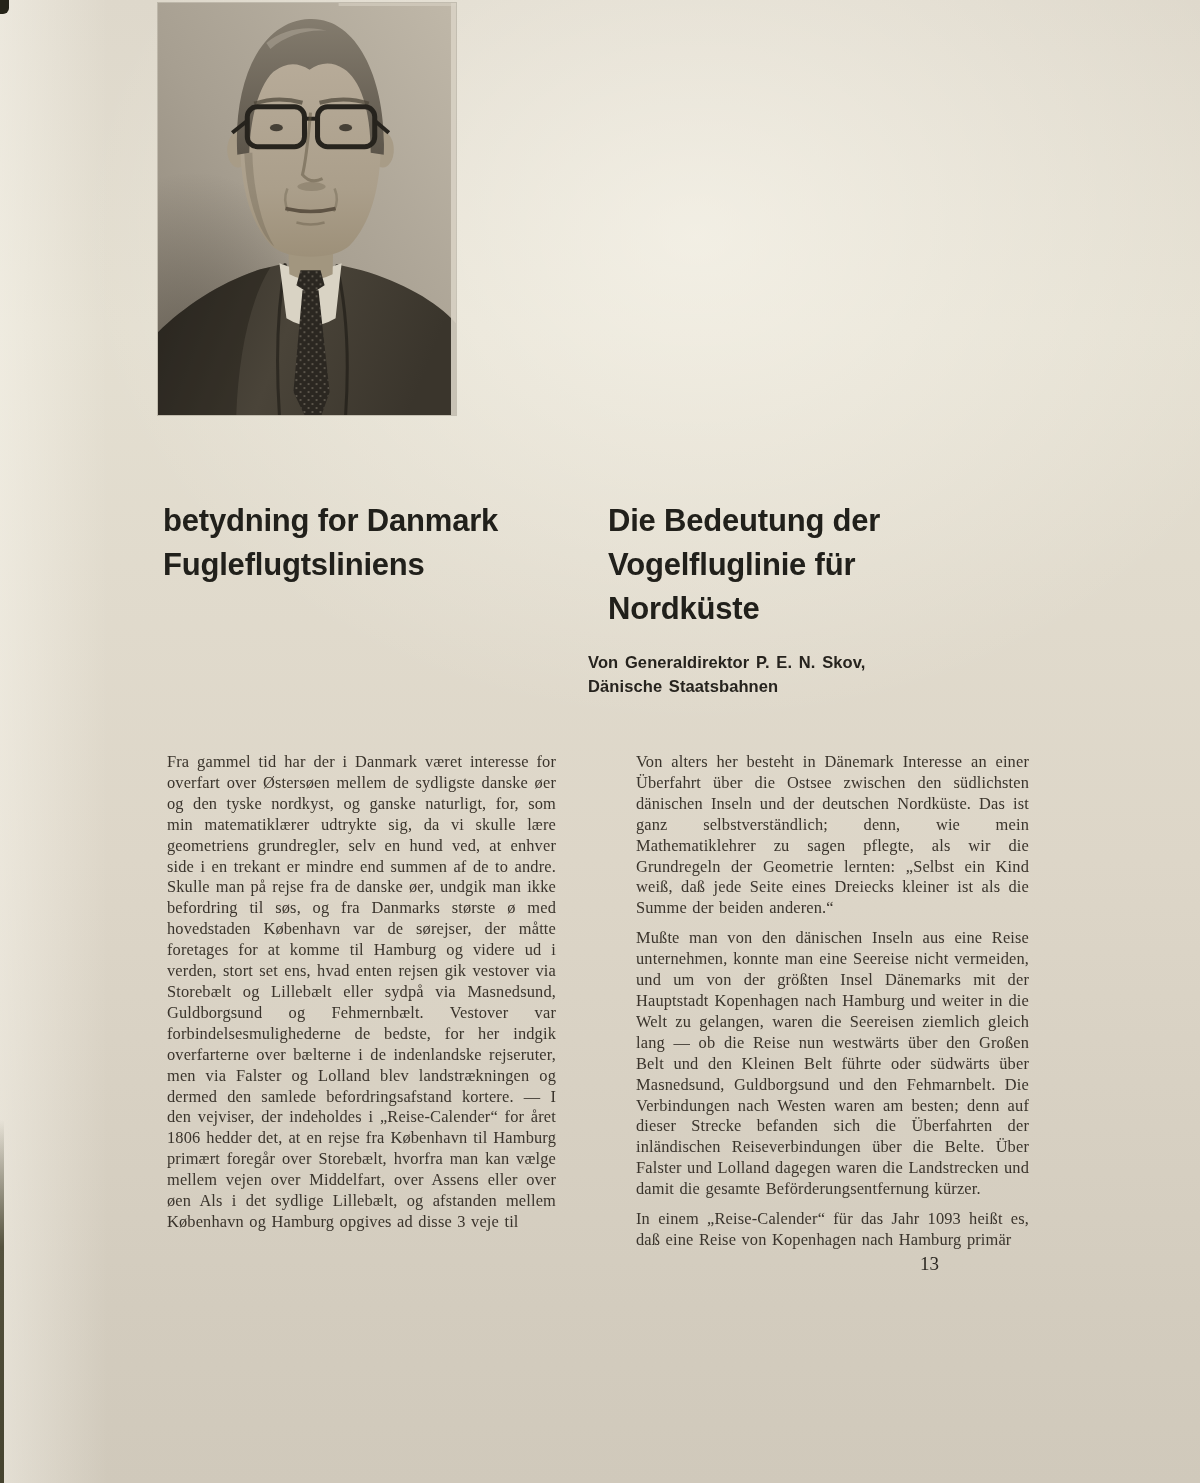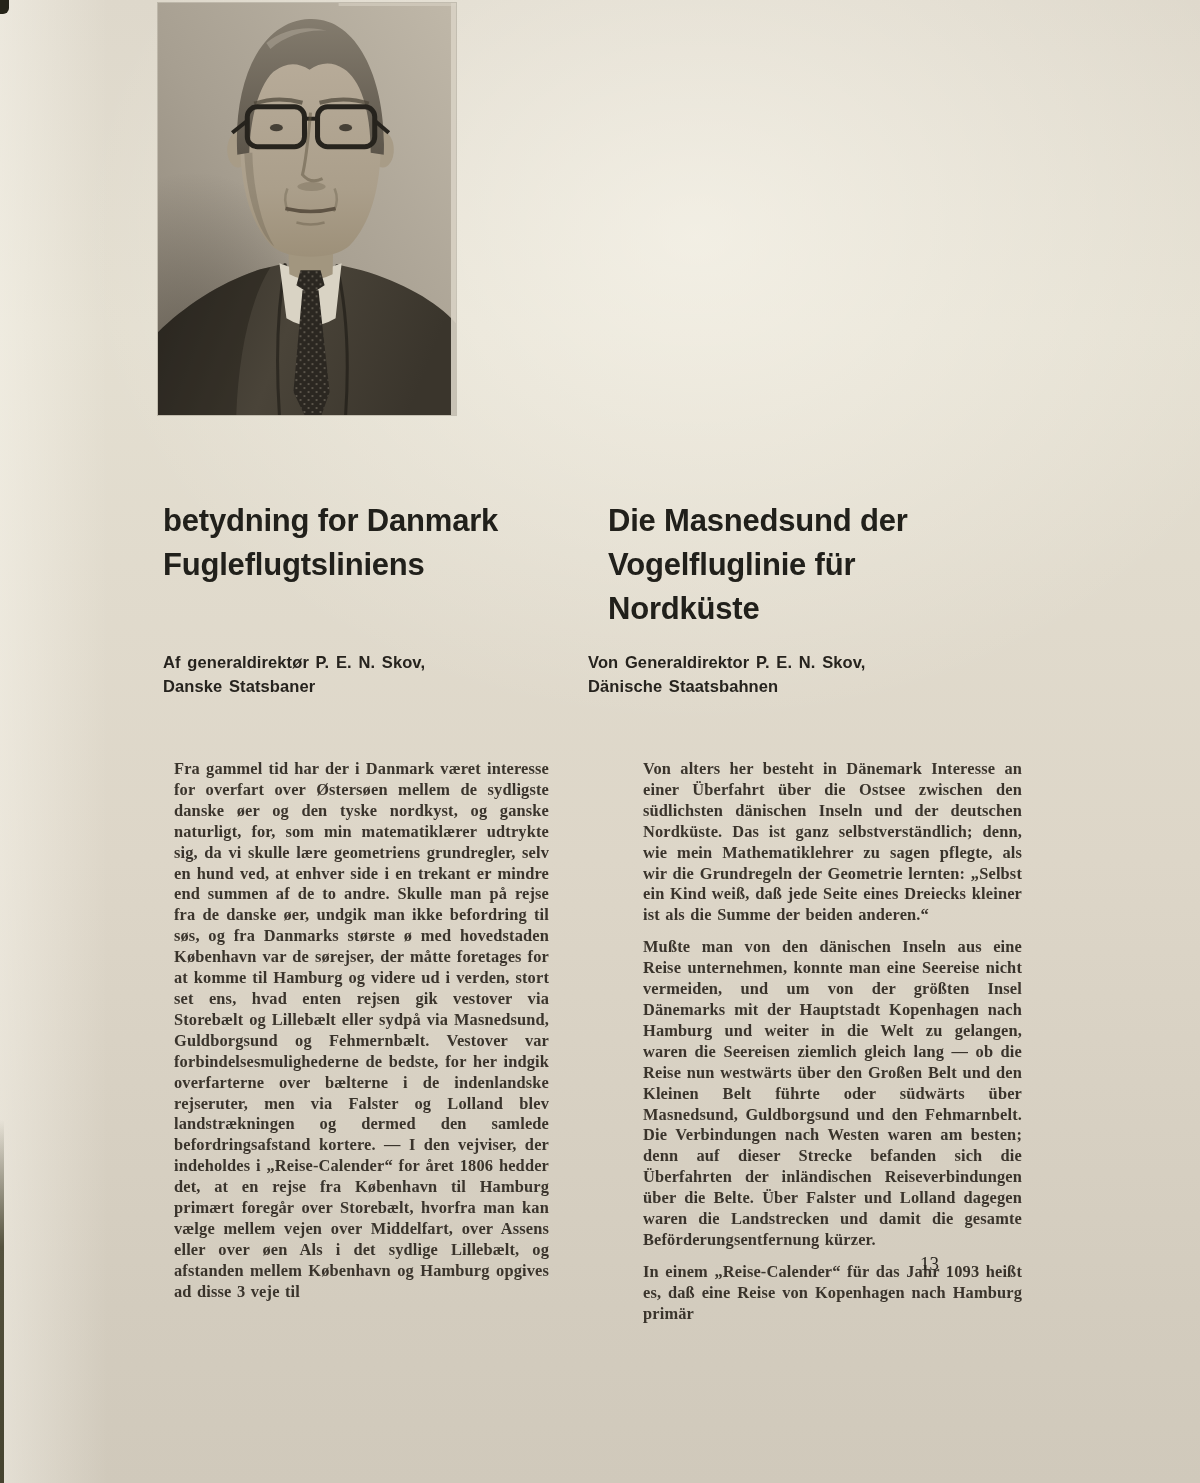--- a/index.html
+++ b/index.html
@@ -72,21 +72,21 @@
     font-family: "Liberation Serif", serif;
     font-size: 16.4px;
     line-height: 20.9px;
     letter-spacing: 0.15px;
     word-spacing: 1.2px;
     color: #3a342c;
     text-align: justify;
   }
   .body-da { left: 163px; top: 748px; width: 397px; }
   .body-de { left: 632px; top: 748px; width: 401px; }
-  .bodytext p { margin: 11px; font-weight: bold; }
+  .bodytext p { margin: 4px; }
   .bodytext p + p { margin-top: 9px; }
 
   .page-number {
     position: absolute;
     left: 920px; top: 1253px;
     font-family: "Liberation Serif", serif;
     font-size: 19px;
     color: #2c2822;
   }
 </style>
@@ -183,29 +183,25 @@
       <rect x="180" y="0" width="117" height="3" fill="#d8d2c4" opacity="0.6"></rect>
     </svg>
   </figure>
 
   <header class="title title-da">
       <div class="title-line">betydning for Danmark</div>
       <div class="title-line">Fugleflugtsliniens</div>
     </header>
 
   <header class="title title-de">
-      <div class="title-line">Die Masnedsund der</div>
+      <div class="title-line">Die Bedeutung der</div>
       <div class="title-line">Vogelfluglinie für</div>
       <div class="title-line">Nordküste</div>
     </header>
 
-  <div class="byline byline-da">
-      <div class="byline-line">Af generaldirektør P. E. N. Skov,</div>
-      <div class="byline-line">Danske Statsbaner</div>
-    </div>
 
   <div class="byline byline-de">
       <div class="byline-line">Von Generaldirektor P. E. N. Skov,</div>
       <div class="byline-line">Dänische Staatsbahnen</div>
     </div>
 
   <div class="bodytext body-da">
       <p class="para">Fra gammel tid har der i Danmark været interesse for overfart over Østersøen mellem de sydligste danske øer og den tyske nordkyst, og ganske naturligt, for, som min matematiklærer udtrykte sig, da vi skulle lære geometriens grundregler, selv en hund ved, at enhver side i en trekant er mindre end summen af de to andre. Skulle man på rejse fra de danske øer, undgik man ikke befordring til søs, og fra Danmarks største ø med hovedstaden København var de sørejser, der måtte foretages for at komme til Hamburg og videre ud i verden, stort set ens, hvad enten rejsen gik vestover via Storebælt og Lillebælt eller sydpå via Masnedsund, Guldborgsund og Fehmernbælt. Vestover var forbindelsesmulighederne de bedste, for her indgik overfarterne over bælterne i de indenlandske rejseruter, men via Falster og Lolland blev landstrækningen og dermed den samlede befordringsafstand kortere. — I den vejviser, der indeholdes i „Reise-Calender“ for året 1806 hedder det, at en rejse fra København til Hamburg primært foregår over Storebælt, hvorfra man kan vælge mellem vejen over Middelfart, over Assens eller over øen Als i det sydlige Lillebælt, og afstanden mellem København og Hamburg opgives ad disse 3 veje til</p>
     </div>
 

